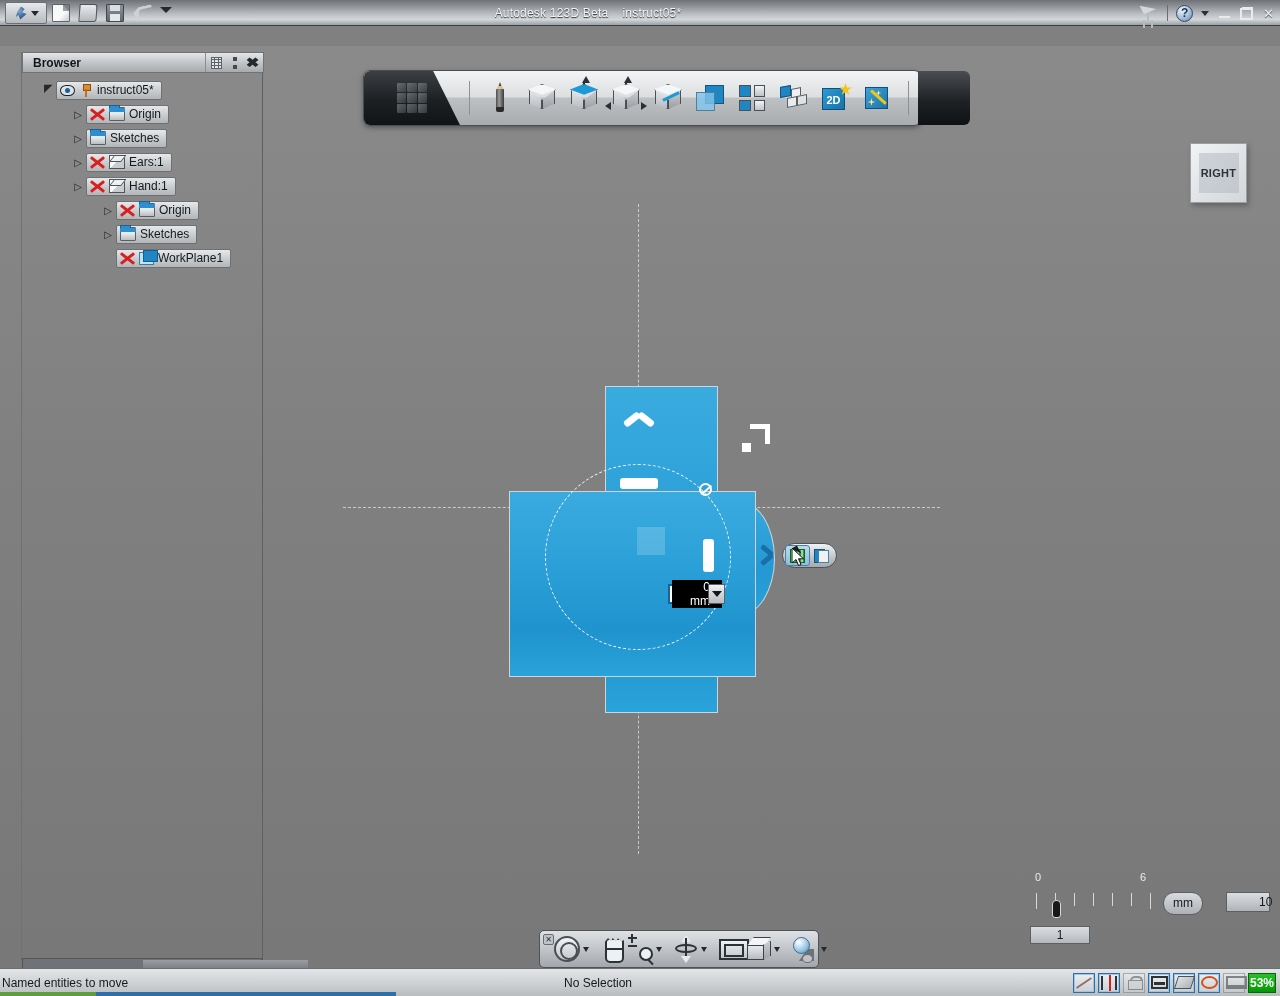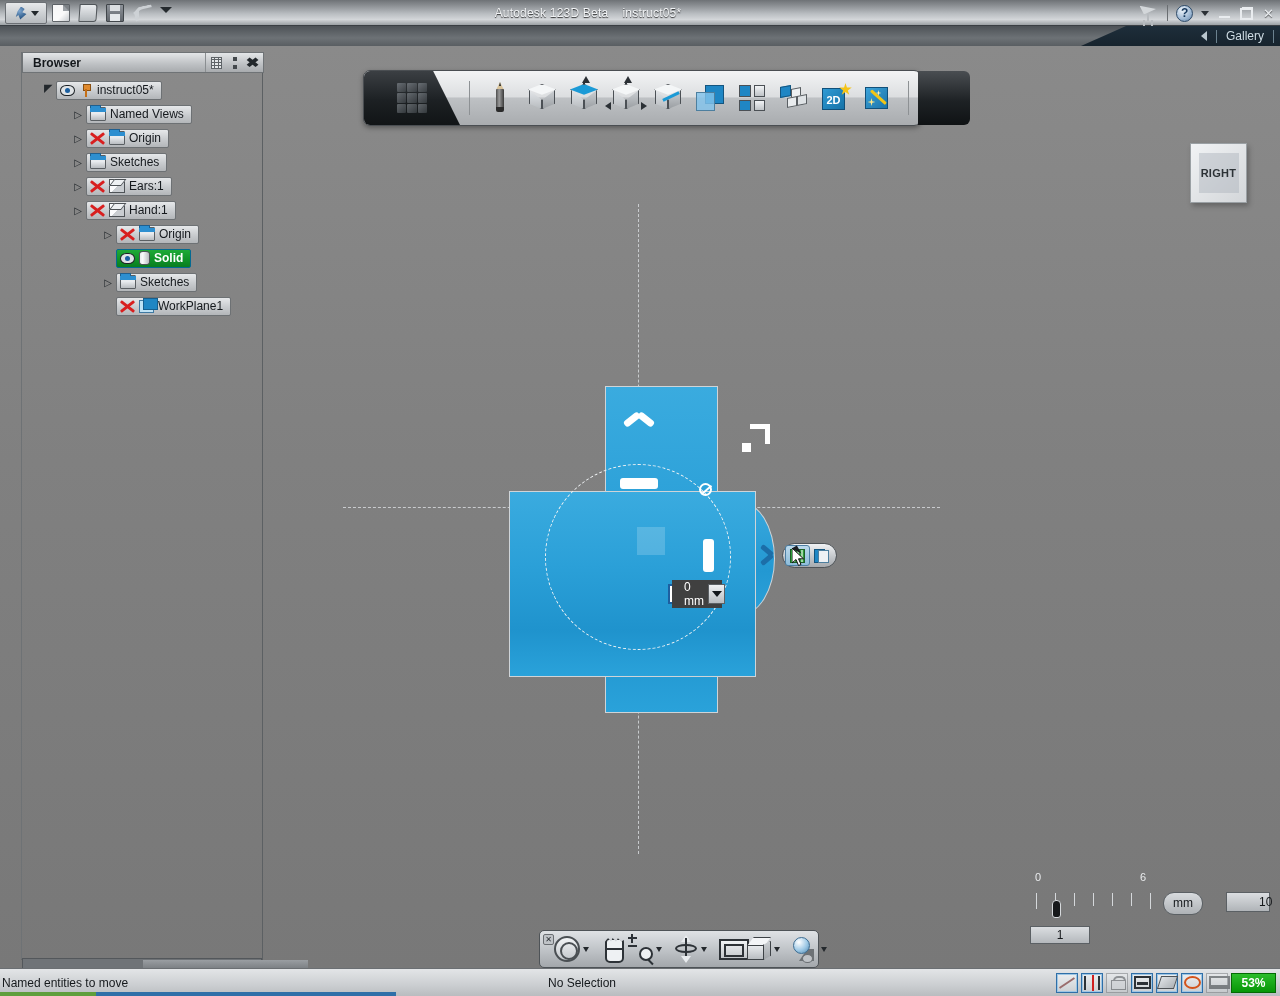--- a/index.html
+++ b/index.html
@@ -253,21 +253,21 @@
   .circ-small::after{ content:""; position:absolute; left:-1px; top:4px; width:13px; height:2px; background:#fff; transform:rotate(-40deg); }
 
   .corner-gizmo { position:absolute; left:742px; top:378px; width:28px; height:28px; }
   .corner-gizmo .ar{ position:absolute; right:0; top:0; width:20px; height:20px; border-top:5px solid #fff; border-right:5px solid #fff; }
   .corner-gizmo .sq{ position:absolute; left:0; bottom:0; width:9px; height:9px; background:#fff; }
 
   .num-input {
     position:absolute; left:668px; top:538px; width:56px; height:20px;
     background:#fff; border:2px solid #1d5fa0; display:flex; align-items:center;
   }
-  .num-input .val { background:#404040; color:#fff; font-size:12px; padding:0 12px; margin-left:2px; line-height:14px; }
+  .num-input .val { background:#000000; color:#fff; font-size:12px; padding:0 12px; margin-left:2px; line-height:14px;text-align:right; }
   .num-drop {
     position:absolute; left:708px; top:538px; width:17px; height:20px;
     background: linear-gradient(to bottom,#f0f2f4,#b8bcc0); border:1px solid #5c6165;
     display:flex; align-items:center; justify-content:center;
   }
   .num-drop::after{content:"";border-left:5px solid transparent;border-right:5px solid transparent;border-top:6px solid #14181c;}
 
   .mini-toolbar {
     position:absolute; left:782px; top:497px; width:55px; height:25px;
     background: linear-gradient(to bottom,#f0f2f4,#c4c8cc 55%,#a6aaae);
@@ -346,26 +346,26 @@
   .ic-lookat .ball{position:absolute;left:1px;top:0;width:17px;height:17px;border-radius:50%;background:radial-gradient(circle at 33% 28%,#ffffff,#9ec9e6 55%,#4f86ad);border:1px solid #3d6d92;}
   .ic-lookat .shadow{position:absolute;left:7px;bottom:0;width:15px;height:12px;background:#6d7276;clip-path:polygon(0 100%,55% 0,100% 0,100% 100%);}
 
   
   .statusbar {
     position:absolute; left:0; top:968px; width:1280px; height:28px;
     background: linear-gradient(to bottom,#e3e5e7,#cbced1 60%,#b9bcbf);
     border-top:1px solid #6b6f73; display:flex; align-items:center;
   }
   .status-left { font-size:12px; color:#15191c; padding-left:2px; }
-  .status-mid { position:absolute; left:548px; font-size:12px; color:#15191c; }
+  .status-mid { position:absolute; left:564px; font-size:12px; color:#15191c; }
   .status-right { position:absolute; right:4px; display:flex; align-items:center; gap:3px; }
   .sb-ic { width:22px; height:20px; position:relative; background:linear-gradient(to bottom,#eceef0,#ccd0d3); border:1px solid #7c8084; display:flex;align-items:center;justify-content:center; }
   .sb-ic.on { border-color:#2f6fa8; box-shadow: inset 0 0 0 1px #9ec6e4; }
   .sb-ic.off { opacity:.55; }
-  .pct { width:45px; height:20px; background:linear-gradient(to bottom,#2bbd2b,#079607); border:1px solid #046a04;
+  .pct { width:28px; height:20px; background:linear-gradient(to bottom,#2bbd2b,#079607); border:1px solid #046a04;
     color:#fff; font:bold 12px "Liberation Sans",sans-serif; text-align:center; line-height:19px; }
   .ic-line { width:16px;height:14px;position:relative; }
   .ic-line::after{content:"";position:absolute;left:-1px;top:6px;width:18px;height:2px;background:#9a6c6c;transform:rotate(-34deg);}
   .ic-snap { width:16px;height:14px;position:relative;border-left:2px solid #2d3237;border-right:2px solid #2d3237; }
   .ic-snap::after{content:"";position:absolute;left:6px;top:-1px;width:2px;height:16px;background:#cf2020;}
   .ic-lock { width:13px;height:14px;position:relative; }
   .ic-lock::before{content:"";position:absolute;left:2px;top:0;width:9px;height:7px;border:2px solid #55595d;border-bottom:none;border-radius:5px 5px 0 0;}
   .ic-lock::after{content:"";position:absolute;left:0;bottom:0;width:13px;height:8px;background:#d5d8db;border:1px solid #55595d;}
   .ic-frame { width:17px;height:13px;border:2px solid #2d3237;position:relative; }
   .ic-frame::after{content:"";position:absolute;left:1px;top:4px;width:11px;height:3px;background:#2d3237;}
@@ -406,29 +406,20 @@
       <span class="dish"></span>
       <span class="sep-v"></span>
       <span class="help">?</span>
       <span class="mini-caret"></span>
       <span class="wbtn min"></span>
       <span class="wbtn restore"></span>
       <span class="wbtn">✕</span>
     </div>
   </div>
 
-  <div class="gallerybar">
-    <div class="left-tab"></div>
-    <div class="g-right">
-      <span class="gal-arrow"></span>
-      <span class="gal-pipe"></span>
-      <span class="gal-label">Gallery</span>
-      <span class="gal-pipe"></span>
-    </div>
-  </div>
 
   <div class="canvas">
 
     <div class="model">
       <div class="axis-h"></div>
       <div class="axis-v"></div>
 
       <div class="shape s-vert"></div>
       <div class="shape s-round"></div>
       <div class="shape s-horiz"></div>
@@ -499,28 +490,20 @@
         </span>
       </div>
       <div class="tree" id="tree">
           <div class="node">
             <span style="display:inline-block;width:18px"></span>
             <span class="expander open"></span>
             <span class="chip">
               <span class="eye"></span>
               <span class="pin"></span>
               <span>instruct05*</span>
-            </span>
-          </div>
-          <div class="node">
-            <span style="display:inline-block;width:48px"></span>
-            <span class="expander closed"></span>
-            <span class="chip">
-              <span class="gl gl-folder"></span>
-              <span>Named Views</span>
             </span>
           </div>
           <div class="node">
             <span style="display:inline-block;width:48px"></span>
             <span class="expander closed"></span>
             <span class="chip">
               <span class="redx"></span>
               <span class="gl gl-folder"></span>
               <span>Origin</span>
             </span>
@@ -555,29 +538,20 @@
             <span style="display:inline-block;width:78px"></span>
             <span class="expander closed"></span>
             <span class="chip">
               <span class="redx"></span>
               <span class="gl gl-folder"></span>
               <span>Origin</span>
             </span>
           </div>
           <div class="node">
             <span style="display:inline-block;width:78px"></span>
-            <span class="expander"></span>
-            <span class="chip green">
-              <span class="eye"></span>
-              <span class="gl gl-cyl"></span>
-              <span>Solid</span>
-            </span>
-          </div>
-          <div class="node">
-            <span style="display:inline-block;width:78px"></span>
             <span class="expander closed"></span>
             <span class="chip">
               <span class="gl gl-folder"></span>
               <span>Sketches</span>
             </span>
           </div>
           <div class="node">
             <span style="display:inline-block;width:78px"></span>
             <span class="expander"></span>
             <span class="chip">

